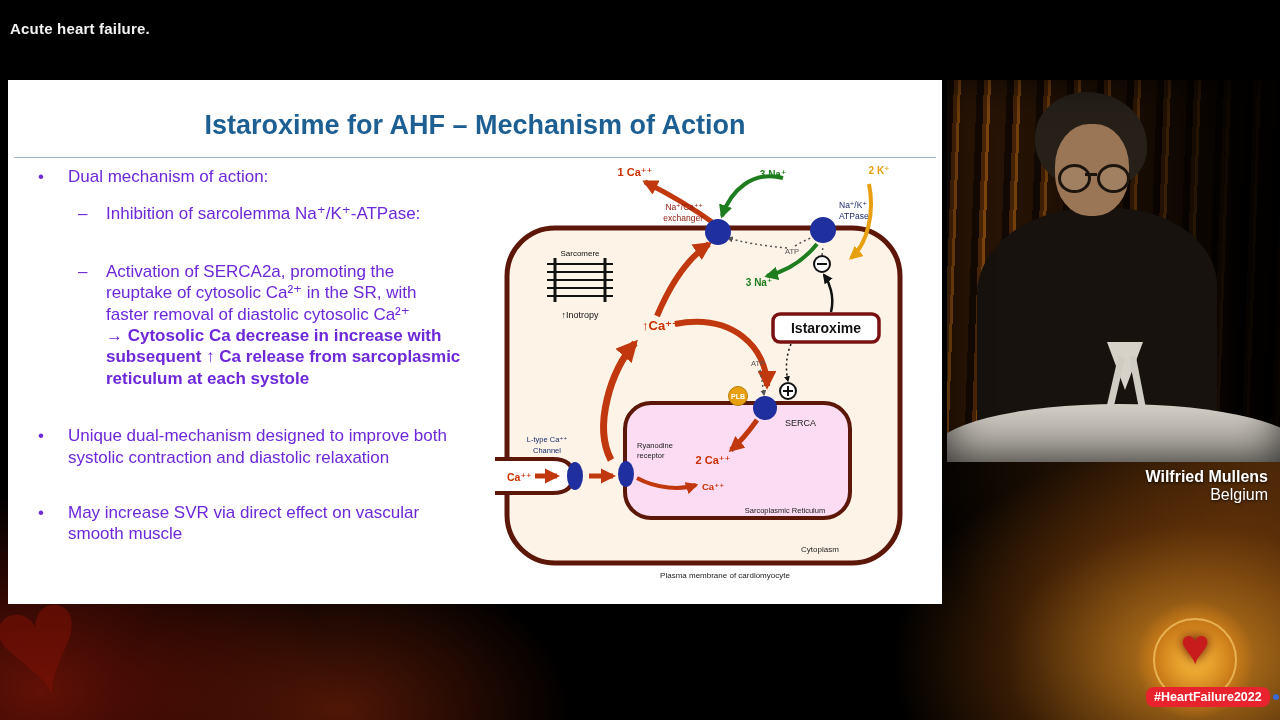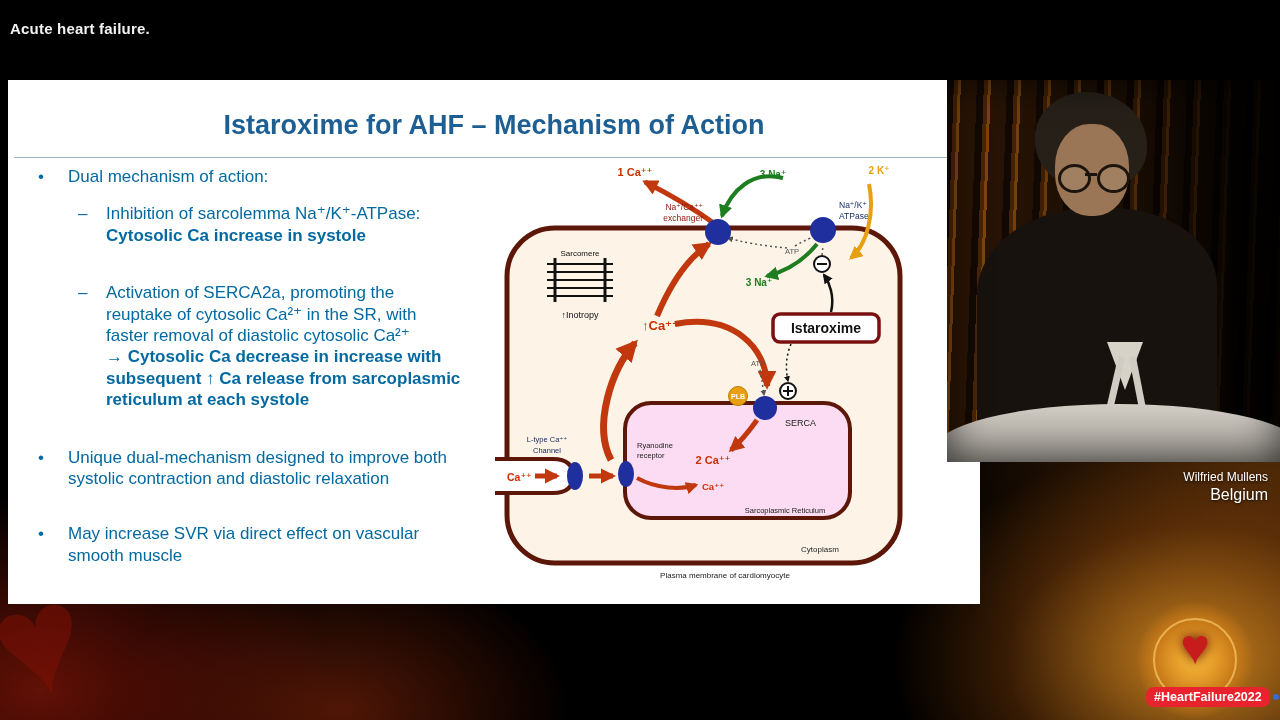--- a/index.html
+++ b/index.html
@@ -8,24 +8,24 @@
     background:
       radial-gradient(420px 300px at 1195px 660px, rgba(232,150,35,.85), rgba(180,90,15,.3) 45%, rgba(0,0,0,0) 72%),
       radial-gradient(520px 420px at 1280px 450px, rgba(150,78,14,.5), rgba(0,0,0,0) 70%),
       radial-gradient(420px 280px at 40px 690px, rgba(130,22,8,.75), rgba(0,0,0,0) 70%),
       radial-gradient(330px 220px at 340px 710px, rgba(160,45,12,.5), rgba(0,0,0,0) 70%),
       #000;}
   .video-title{position:absolute;left:10px;top:20px;color:#f2f2f2;font-size:15px;font-weight:bold;letter-spacing:.2px;}
   .bg-heart-left{position:absolute;left:-6px;top:566px;font-size:150px;color:rgba(125,16,6,.55);transform:rotate(-14deg);line-height:1;}
 
   
-  .slide{position:absolute;left:8px;top:80px;width:934px;height:524px;background:#ffffff;padding-left:38px;}
+  .slide{position:absolute;left:8px;top:80px;width:934px;height:524px;background:#ffffff;}
   .slide-title{position:absolute;left:0;top:30px;width:100%;text-align:center;font-size:27px;font-weight:bold;color:#1d5f93;}
   .title-rule{position:absolute;left:6px;right:6px;top:77px;height:1px;background:#9fb6c9;}
-  .bullets{position:absolute;left:14px;top:86px;width:440px;font-size:17px;color:#0369a1;line-height:1.26;}
+  .bullets{position:absolute;left:14px;top:86px;width:440px;font-size:17px;color:#6d28d9;line-height:1.26;}
   ul.l1{list-style:none;margin:0;padding:0;}
   ul.l1>li{position:relative;padding-left:46px;margin-bottom:34px;}
   ul.l1>li::before{content:"\2022";position:absolute;left:16px;top:0;}
   ul.l2{list-style:none;margin:16px 0 0 0;padding:0;}
   ul.l2>li{position:relative;padding-left:38px;margin-bottom:36px;}
   ul.l2>li::before{content:"\2013";position:absolute;left:10px;top:0;}
   ul.l2 strong{display:block;}
   .diagram{position:absolute;left:487px;top:78px;width:445px;height:425px;}
 
   
@@ -42,21 +42,21 @@
   .spk-hair{position:absolute;left:88px;top:12px;width:112px;height:98px;background:#262019;border-radius:46% 54% 42% 50%;}
   .spk-face{position:absolute;left:108px;top:44px;width:74px;height:92px;background:#9a7656;border-radius:46%;}
   .spk-glasses{position:absolute;left:110px;top:84px;width:72px;height:28px;}
   .lens{position:absolute;width:27px;height:23px;border:3px solid #1d150d;border-radius:50%;background:rgba(250,250,250,.07);}
   .lens.l{left:1px;} .lens.r{left:40px;}
   .bridge{position:absolute;left:28px;top:9px;width:12px;height:3px;background:#1d150d;}
   .spk-podium{position:absolute;left:-14px;bottom:-36px;width:372px;height:94px;background:linear-gradient(#d2cec6,#837f77);border-radius:50% 50% 0 0;}
   .video-vignette{position:absolute;inset:0;box-shadow:inset 0 0 40px rgba(0,0,0,.7);}
 
   .speaker-caption{position:absolute;right:12px;top:468px;text-align:right;color:#fff;text-shadow:0 1px 3px rgba(0,0,0,.8);}
-  .speaker-name{font-size:12px;font-weight:normal;line-height:18px;}
+  .speaker-name{font-size:16px;font-weight:bold;line-height:18px;}
   .speaker-country{font-size:16px;line-height:18px;}
 
   
   .hashtag-badge{position:absolute;left:1146px;top:687px;background:#e8232e;color:#fff;font-size:12.5px;font-weight:bold;padding:3px 8px;border-radius:8px;}
   .dot{position:absolute;width:6px;height:6px;border-radius:50%;top:694px;}
   .dot-red{left:1264px;background:#e8232e;}
   .dot-blue{left:1273px;background:#3a6ad4;}
   .esc-logo{position:absolute;left:1135px;top:600px;width:120px;height:120px;
     background:radial-gradient(circle at 50% 50%, rgba(250,190,60,.95), rgba(235,140,25,.5) 45%, rgba(0,0,0,0) 70%);border-radius:50%;}
   .esc-ring{position:absolute;inset:18px;border:2px solid rgba(255,215,120,.6);border-radius:50%;}
@@ -74,21 +74,20 @@
     <div class="slide-title">Istaroxime for AHF – Mechanism of Action</div>
     <div class="title-rule"></div>
 
     <div class="bullets">
       <ul class="l1">
         <li>
           <span>Dual mechanism of action:</span>
           <ul class="l2">
             <li>
               <span>Inhibition of sarcolemma Na⁺/K⁺-ATPase:</span>
-              <strong>Cytosolic Ca increase in systole</strong>
             </li>
             <li>
               <span>Activation of SERCA2a, promoting the reuptake of cytosolic Ca²⁺ in the SR, with faster removal of diastolic cytosolic Ca²⁺</span>
               <strong>→ Cytosolic Ca decrease in increase with subsequent ↑ Ca release from sarcoplasmic reticulum at each systole</strong>
             </li>
           </ul>
         </li>
         <li>
           <span>Unique dual-mechanism designed to improve both systolic contraction and diastolic relaxation</span>
         </li>

